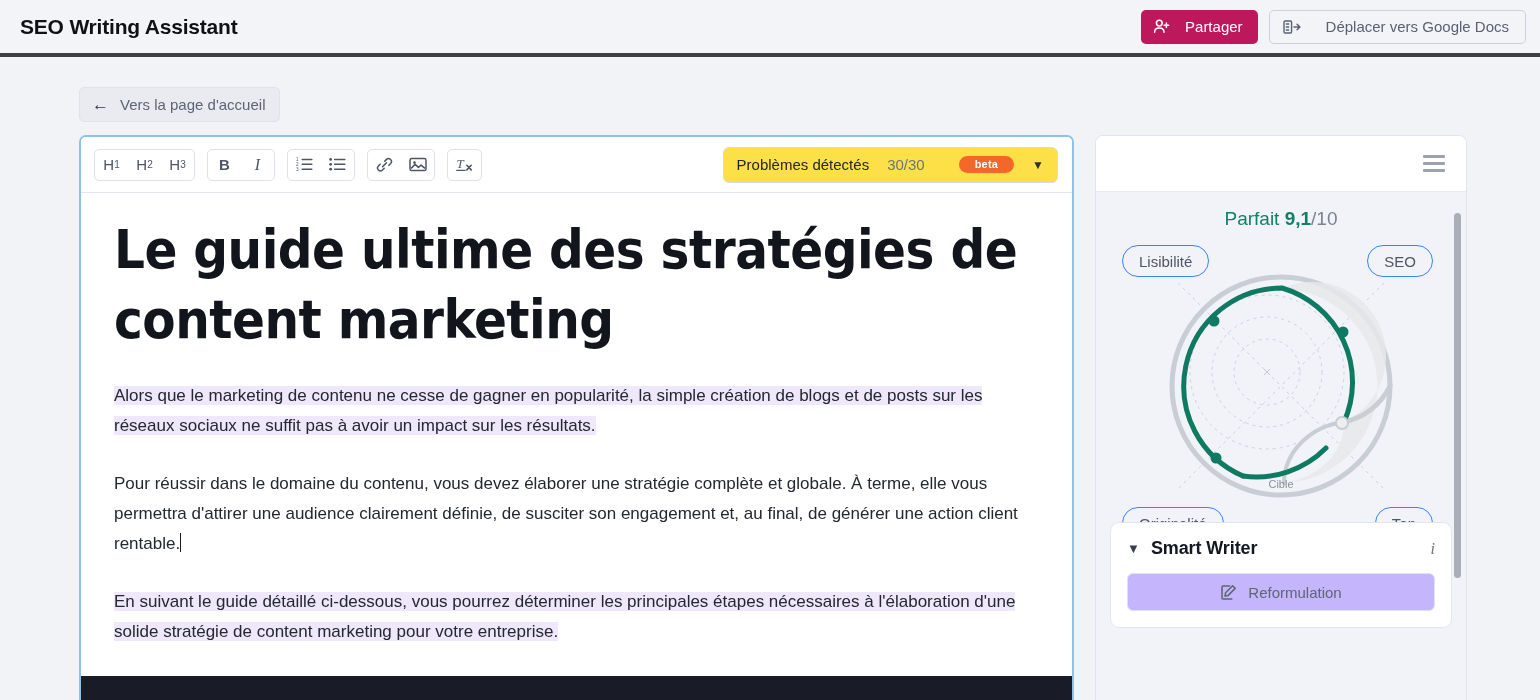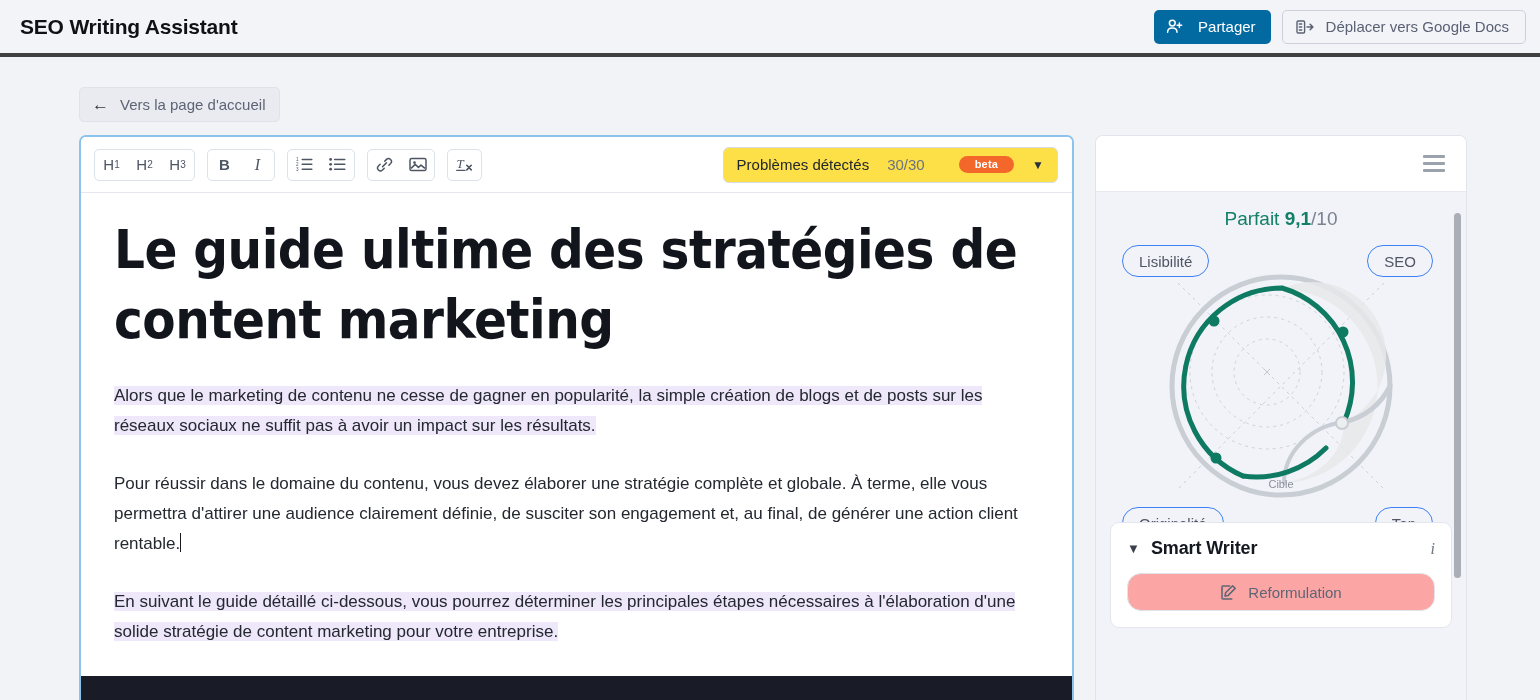--- a/index.html
+++ b/index.html
@@ -34,33 +34,33 @@
     display: flex;
     align-items: center;
     gap: 11px;
   }
   .btn-share {
     display: flex;
     align-items: center;
     gap: 15px;
     height: 34px;
     padding: 0 15px 0 12px;
-    background: #0369a1;
+    background: #be185d;
     border: none;
     border-radius: 5px;
     color: #ffffff;
     font-size: 15px;
     font-family: "Liberation Sans", sans-serif;
     cursor: pointer;
     margin-left: 24px;
   }
   .btn-move {
     display: flex;
     align-items: center;
-    gap: 12px;
+    gap: 25px;
     height: 34px;
     padding: 0 16px 0 13px;
     background: #f3f4f8;
     border: 1px solid #ccd0dc;
     border-radius: 5px;
     color: #596173;
     font-size: 15px;
     font-family: "Liberation Sans", sans-serif;
     cursor: pointer;
   }
@@ -315,22 +315,22 @@
     cursor: pointer;
   }
   .btn-reform {
     display: flex;
     align-items: center;
     justify-content: center;
     gap: 11px;
     width: 100%;
     height: 38px;
     border: 1px solid #e0e3ea;
-    border-radius: 14px;
-    background: #fca5a5;
+    border-radius: 6px;
+    background: #c4b5fd;
     color: #5e6574;
     font-size: 15px;
     font-family: "Liberation Sans", sans-serif;
     cursor: pointer;
   }
 
   svg.ic { display: block; }
 </style>
 </head>
 <body>

